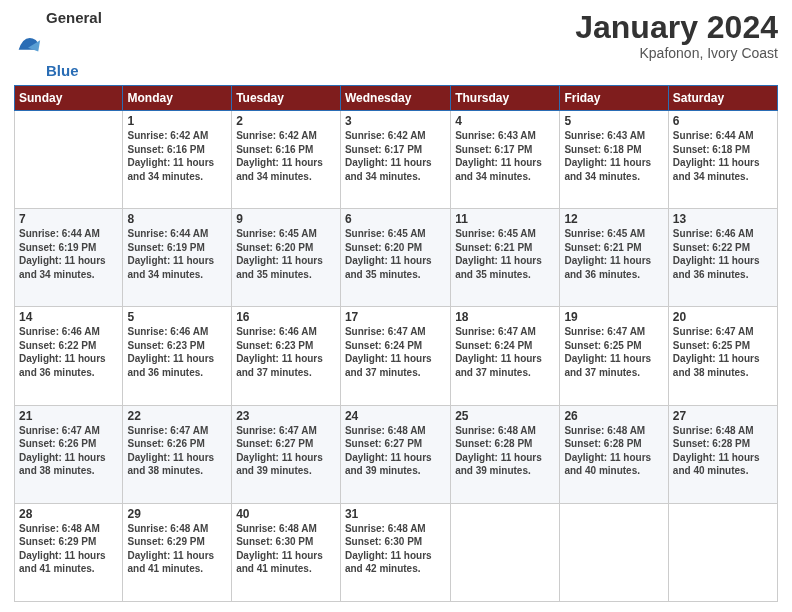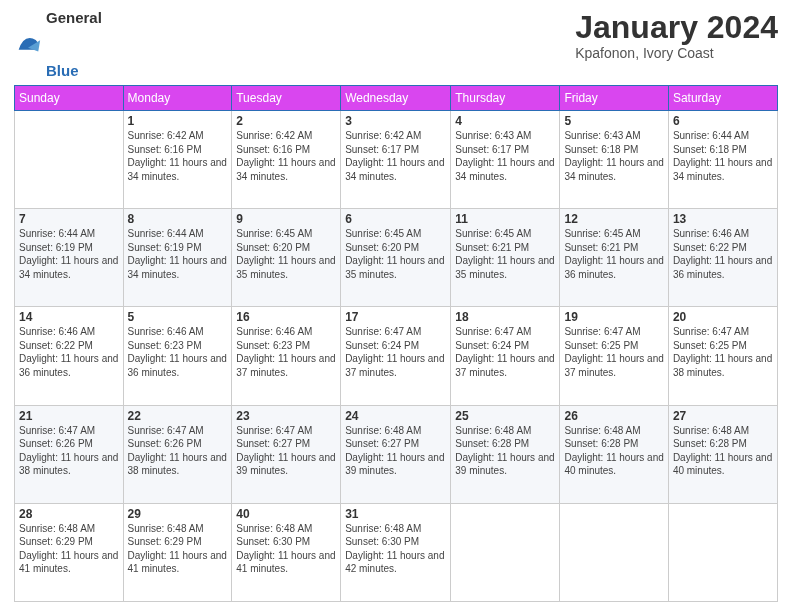--- a/index.html
+++ b/index.html
@@ -43,43 +43,43 @@
       font-size: 15px;
       font-weight: bold;
       color: #2a6db5;
       margin-top: 36px;
     }
     .logo-icon {
       width: 28px;
       height: 28px;
     }
     .title-block {
-      text-align: left;
+      text-align: right;
     }
     .cal-title {
       font-size: 32px;
       font-weight: bold;
       color: #333;
       line-height: 1.1;
     }
     .cal-subtitle {
       font-size: 14px;
       color: #555;
       margin-top: 0;
     }
     table {
       width: 100%;
       border-collapse: collapse;
       flex: 1;
     }
     thead tr th {
-      background-color: #d946ef;
+      background-color: #7f1d1d;
       color: #fff;
       font-size: 12px;
-      font-weight: normal;
+      font-weight: bold;
       padding: 5px 4px;
       text-align: left;
       border: 1px solid #2a6db5;
       margin-top: 7px;
     }
     tbody tr td {
       border: 1px solid #ccc;
       vertical-align: top;
       padding: 3px 4px;
       width: 113px;
@@ -91,20 +91,21 @@
       font-size: 12px;
       font-weight: bold;
       color: #333;
       display: block;
       margin-bottom: 1px;
     }
     .day-info {
       color: #444;
       font-size: 10px;
       line-height: 1.35;
+      font-weight: bold;
     }
     tbody tr:nth-child(even) td {
       background-color: #f5f7fa;
     }
     tbody tr:nth-child(odd) td {
       background-color: #fff;
     }
     td.empty {
       background-color: #fff !important;
     }

